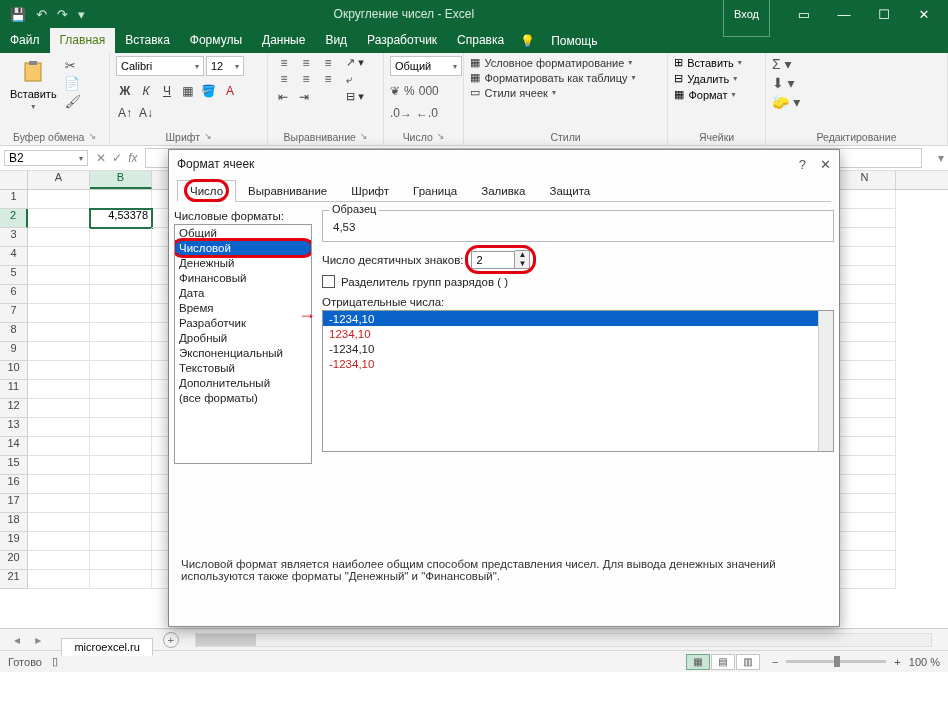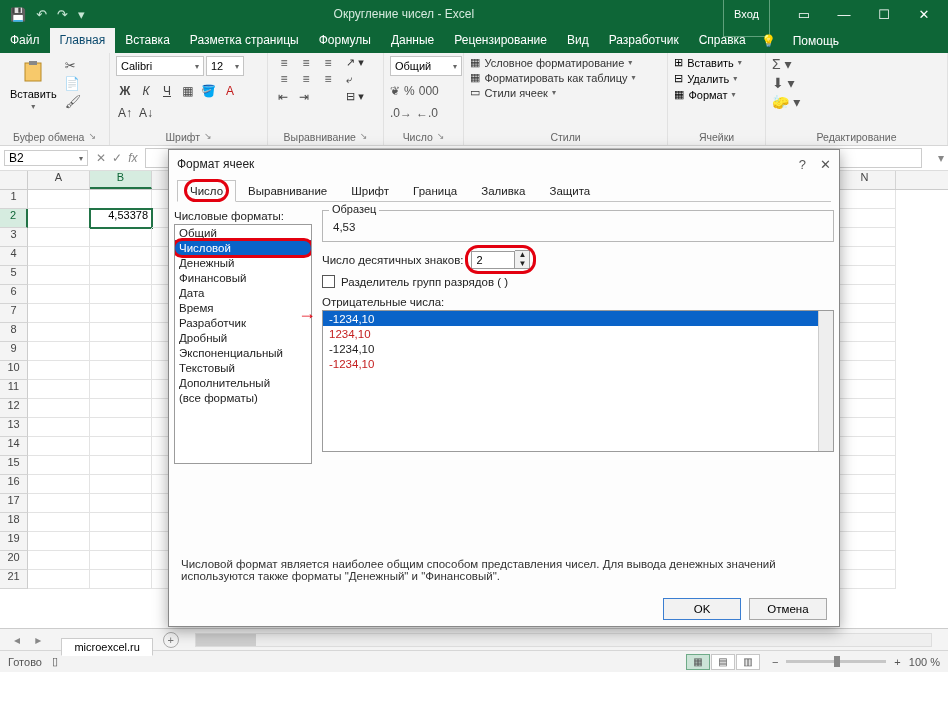--- a/index.html
+++ b/index.html
@@ -9,21 +9,21 @@
 .titlebar .qat { display: flex; gap: 10px; align-items: center; padding-left: 6px; }
 .titlebar .qat span { color: #c7e6d5; font-size: 13px; }
 .titlebar .title { flex: 1; text-align: center; color: #d5e9de; font-size: 12px; }
 .titlebar .right { display: flex; gap: 4px; align-items: center; }
 .titlebar .login { border: 1px solid #5fa07b; padding: 16px 10px; font-size: 11px; color: #fff; margin-right: 10px; }
 .titlebar .winctrl { display: flex; }
 .titlebar .winctrl span { width: 40px; text-align: center; color: #fff; font-size: 13px; }
 
 .tabs { height: 25px; background: #0e6637; display: flex; align-items: flex-end; color: #fff; }
 .tabs .tab { padding: 5px 10px 6px; font-size: 12px; color: #fff; cursor: pointer; }
-.tabs .tab.active { background: #f3f3f3; color: #0c4a6e; }
+.tabs .tab.active { background: #f3f3f3; color: #4d7c0f; }
 .tabs .icon-smile { padding: 5px 6px; display:flex; align-items:center; }
 
 .ribbon { height: 93px; background: #f3f3f3; border-bottom: 1px solid #d6d6d6; display: flex; font-size: 11px; }
 .group { border-right: 1px solid #e1e1e1; padding: 3px 6px 2px; display: flex; flex-direction: column; }
 .group-body { flex: 1; display: flex; gap: 4px; align-items: flex-start; }
 .group-label { text-align: center; color: #666; font-size: 10.5px; padding-top:1px; display:flex; justify-content:center; gap:4px;}
 .group-label .dlg {font-size:9px; color:#888;}
 .paste-big { display:flex; flex-direction:column; align-items:center; gap:2px; padding:2px 4px;}
 .paste-big svg { width:22px; height:26px;}
 .mini-col { display:flex; flex-direction:column; gap:3px; padding-top:2px;}
@@ -144,24 +144,22 @@
       <span>☐</span>
       <span>✕</span>
     </div>
   </div>
 </div>
 
 <div class="tabs">
   <div class="tab">Файл</div>
   <div class="tab active">Главная</div>
   <div class="tab">Вставка</div>
-  <div class="tab">Разметка страницы</div>
   <div class="tab">Формулы</div>
   <div class="tab">Данные</div>
-  <div class="tab">Рецензирование</div>
   <div class="tab">Вид</div>
   <div class="tab">Разработчик</div>
   <div class="tab">Справка</div>
   <div class="tab icon-smile">💡 <span style="margin-left:16px;">Помощь</span></div>
 </div>
 
 <div class="ribbon">
   <div class="group" style="width:110px">
     <div class="group-body">
       <div class="paste-big">
@@ -782,18 +780,14 @@
       <div class="neg-list" id="neglist">
         <div class="hl">-1234,10</div>
           <div class="red">1234,10</div>
           <div>-1234,10</div>
           <div class="red">-1234,10</div>
           <div class="sbar"></div>
       </div>
     </div>
   </div>
   <div class="desc">Числовой формат является наиболее общим способом представления чисел. Для вывода денежных значений используются также форматы "Денежный" и "Финансовый".</div>
-  <div class="dlg-btns">
-    <button class="primary">OK</button>
-    <button>Отмена</button>
-  </div>
 </div>
 <div class="arrow-red">→</div>
 
 </body></html>

